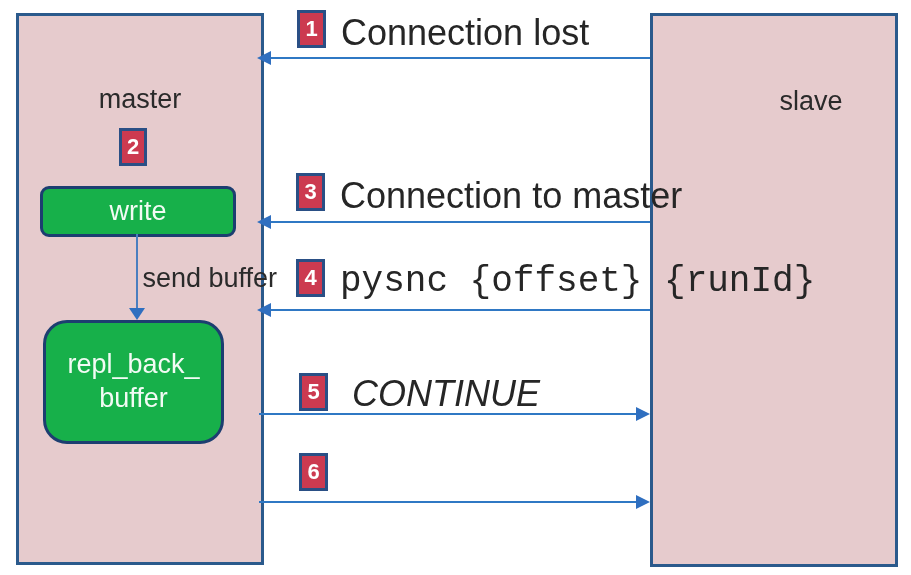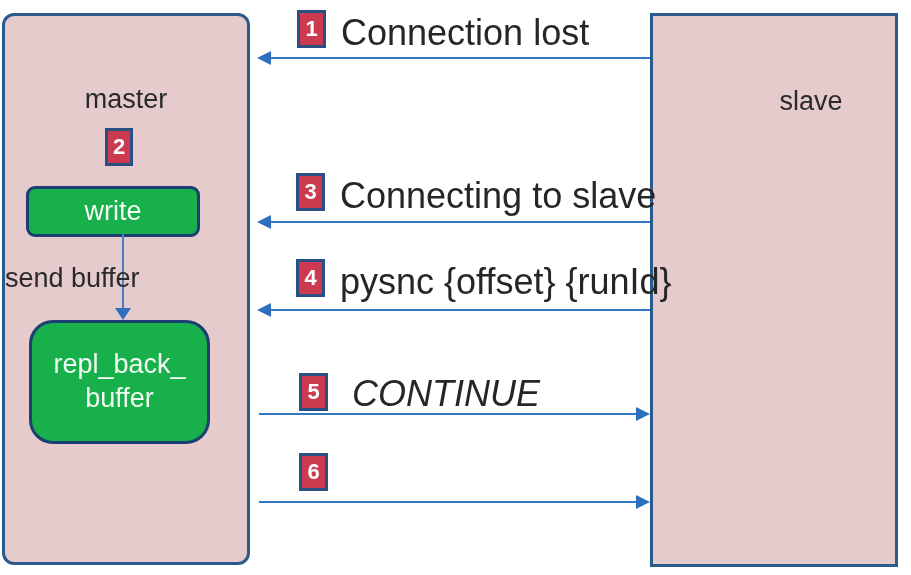--- a/index.html
+++ b/index.html
@@ -5,21 +5,21 @@
   html,body{margin:0;padding:0;background:#ffffff;}
   .canvas{
     position:relative;width:911px;height:575px;background:#ffffff;overflow:hidden;
     font-family:"Liberation Sans","DejaVu Sans",sans-serif;color:#262626;
   }
   
   .node{
     position:absolute;box-sizing:border-box;
     background:#e6cbcd;border:3px solid #2b5a8c;
   }
-  .node-master{left:2px;top:13px;width:248px;height:552px;border-radius:12px;}
+  .node-master{left:16px;top:13px;width:248px;height:552px;}
   .node-slave{left:650px;top:13px;width:248px;height:554px;}
   .node-title{
     position:absolute;left:0;width:100%;text-align:center;
     font-size:27px;color:#2a2a2a;
   }
   .node-master .node-title{top:68px;}
   .node-slave .node-title{top:70px;padding-left:37px;}
   
   .badge{
     position:absolute;box-sizing:border-box;
@@ -28,44 +28,44 @@
     color:#ffffff;font-size:22px;font-weight:bold;line-height:1;
   }
   .badge-step2{left:100px;top:112px;width:28px;height:38px;}
   
   .green-box{
     position:absolute;box-sizing:border-box;
     background:#17b04a;border:3px solid #1c3e70;
     display:flex;align-items:center;justify-content:center;
     color:#f2fbf4;font-size:27px;text-align:center;
   }
-  .green-write{left:21px;top:170px;width:174px;height:51px;border-radius:9px;}
+  .green-write{left:21px;top:170px;width:196px;height:51px;border-radius:9px;}
   .green-repl{left:24px;top:304px;width:181px;height:124px;border-radius:24px;white-space:pre-line;line-height:1.25;}
   
   .connector-line{position:absolute;left:117px;top:218px;width:2px;height:76px;background:#4a7ebf;}
   .connector-head{
     position:absolute;left:110px;top:292px;width:0;height:0;
     border-left:8px solid transparent;border-right:8px solid transparent;
     border-top:12px solid #2f6fc0;
   }
   .send-buffer-label{
-    position:absolute;left:0;top:247px;width:100%;text-align:left;
-    font-size:27px;color:#2a2a2a;
+    position:absolute;left:0;top:247px;width:100%;text-align:right;
+    font-size:27px;color:#2a2a2a;padding-left:16px;
   }
   
   .msg-badge{width:29px;height:38px;}
   .badge-1{left:297px;top:10px;}
   .badge-3{left:296px;top:173px;}
   .badge-4{left:296px;top:259px;}
   .badge-5{left:299px;top:373px;}
   .badge-6{left:299px;top:453px;}
   .msg-label{position:absolute;font-size:36px;color:#262626;white-space:nowrap;}
   .label-1{left:341px;top:12px;}
   .label-3{left:340px;top:175px;}
-  .label-4{left:340px;top:261px;}
+  .label-4{left:340px;top:261px;font-family:Liberation Mono, monospace;}
   .label-5{left:352px;top:373px;font-style:italic;}
   .label-6{left:350px;top:458px;}
   
   .arrow-line{position:absolute;height:2px;background:#2f78c4;}
   .line-1{left:270px;top:57px;width:380px;}
   .line-3{left:270px;top:221px;width:380px;}
   .line-4{left:270px;top:309px;width:380px;}
   .line-5{left:259px;top:413px;width:379px;}
   .line-6{left:259px;top:501px;width:379px;}
   .arrow-head-left{
@@ -103,21 +103,21 @@
   <div class="node node-slave">
     <div class="node-title">slave</div>
   </div>
 
   <div class="badge msg-badge badge-1">1</div>
   <div class="msg-label label-1">Connection lost</div>
   <div class="arrow-line line-1"></div>
   <div class="arrow-head-left head-1"></div>
 
   <div class="badge msg-badge badge-3">3</div>
-  <div class="msg-label label-3">Connecting to slave</div>
+  <div class="msg-label label-3">Connection to master</div>
   <div class="arrow-line line-3"></div>
   <div class="arrow-head-left head-3"></div>
 
   <div class="badge msg-badge badge-4">4</div>
   <div class="msg-label label-4">pysnc {offset} {runId}</div>
   <div class="arrow-line line-4"></div>
   <div class="arrow-head-left head-4"></div>
 
   <div class="badge msg-badge badge-5">5</div>
   <div class="msg-label label-5">CONTINUE</div>

